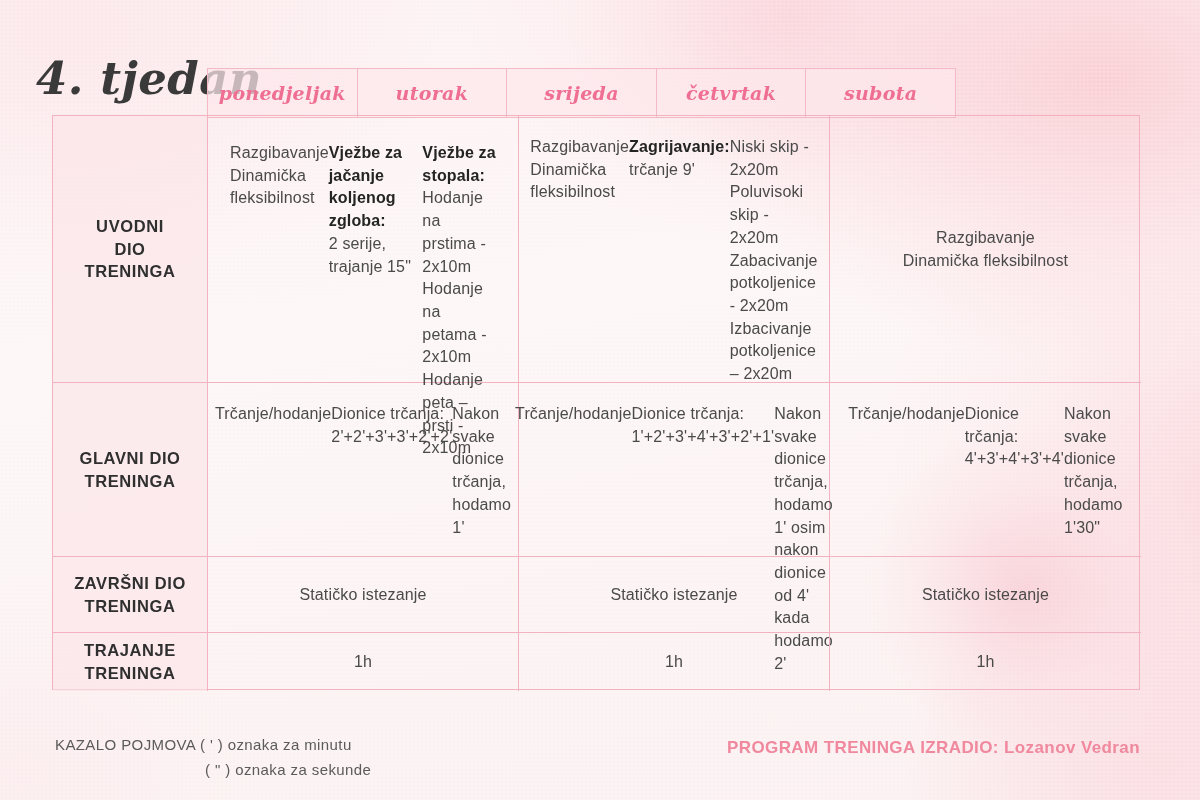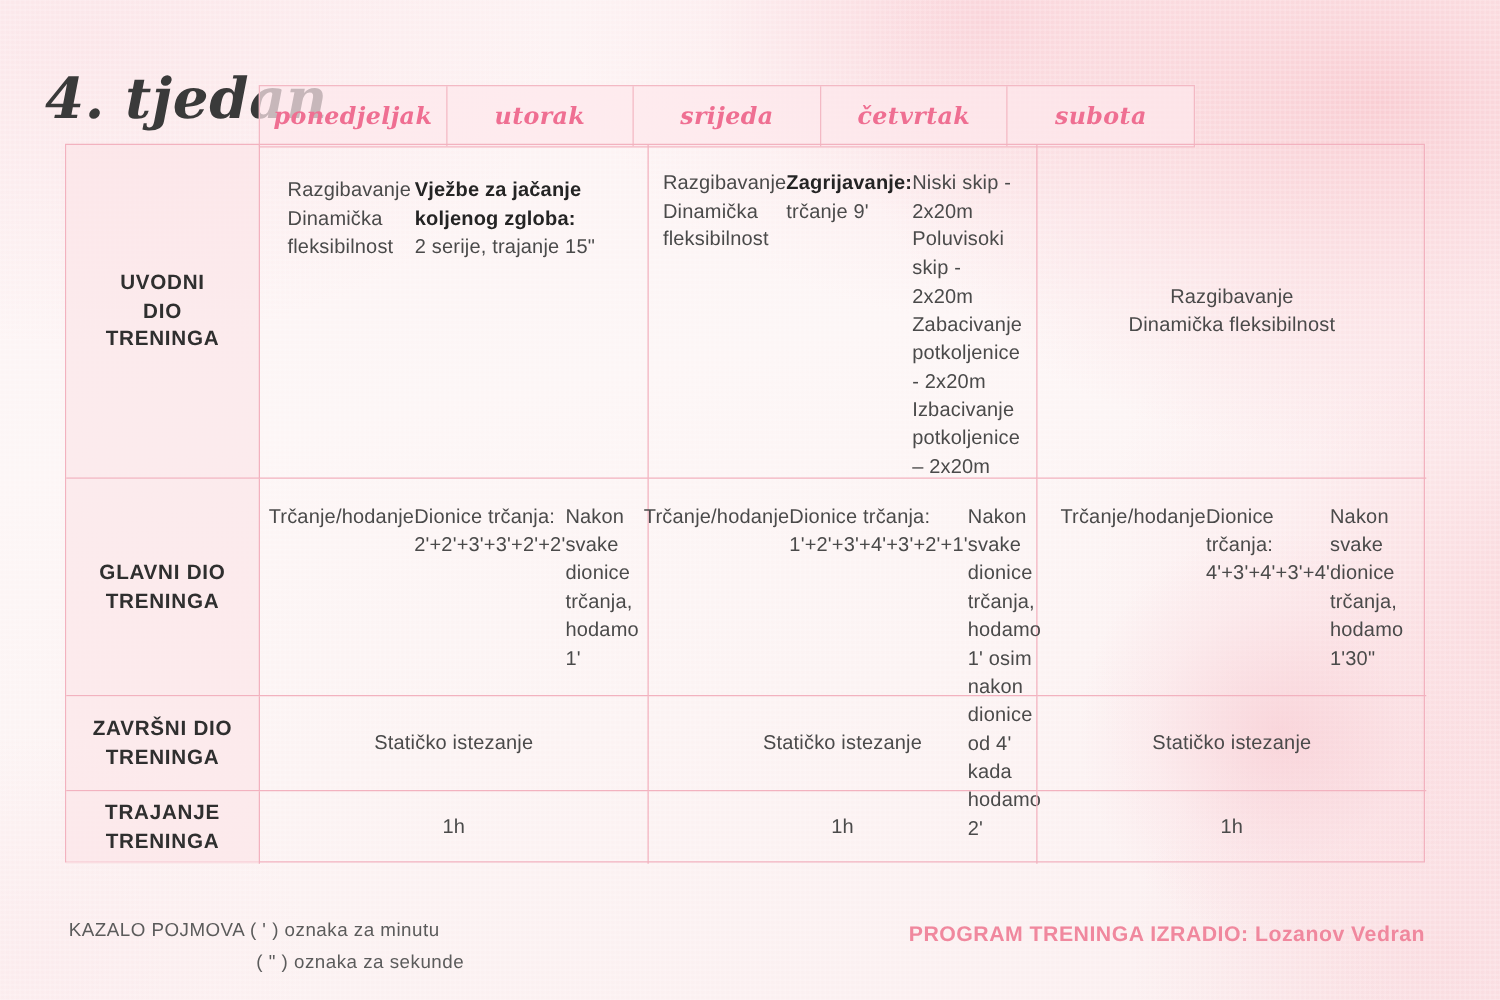--- a/index.html
+++ b/index.html
@@ -229,20 +229,26 @@
   </div>
   <div class="cell content pad-top">
     <div class="blk">
       <div class="line">Razgibavanje
 Dinamička fleksibilnost</div>
     </div>
     <div class="blk">
       <div class="line head">Vježbe za jačanje koljenog zgloba:</div>
       <div class="line">2 serije, trajanje 15"</div>
     </div>
+    <div class="blk">
+      <div class="line head">Vježbe za stopala:</div>
+      <div class="line">Hodanje na prstima - 2x10m
+Hodanje na petama - 2x10m
+Hodanje peta – prsti - 2x10m</div>
+    </div>
   </div>
   <div class="cell content">
     <div class="blk">
       <div class="line">Razgibavanje
 Dinamička fleksibilnost</div>
     </div>
     <div class="blk">
       <div class="line head"><span>Zagrijavanje:</span><span class="rest"> trčanje 9'</span></div>
     </div>
     <div class="blk">

